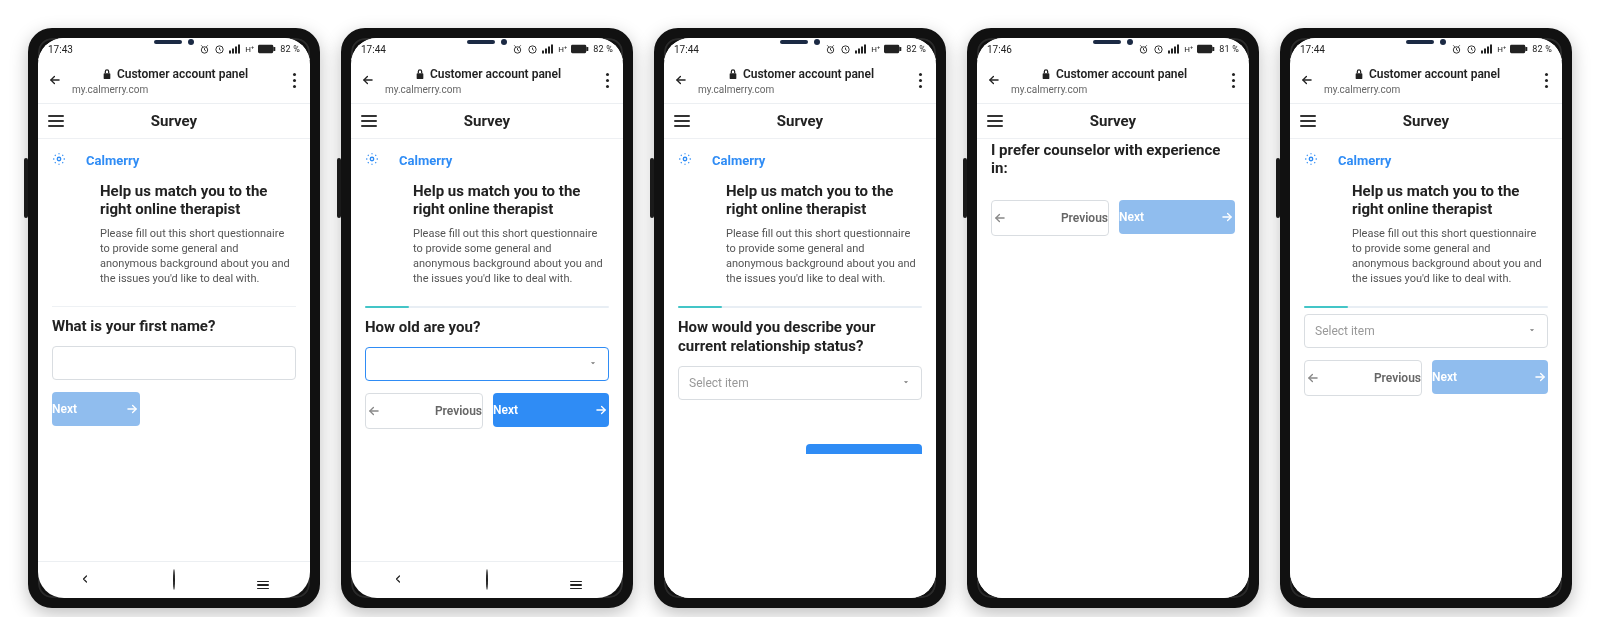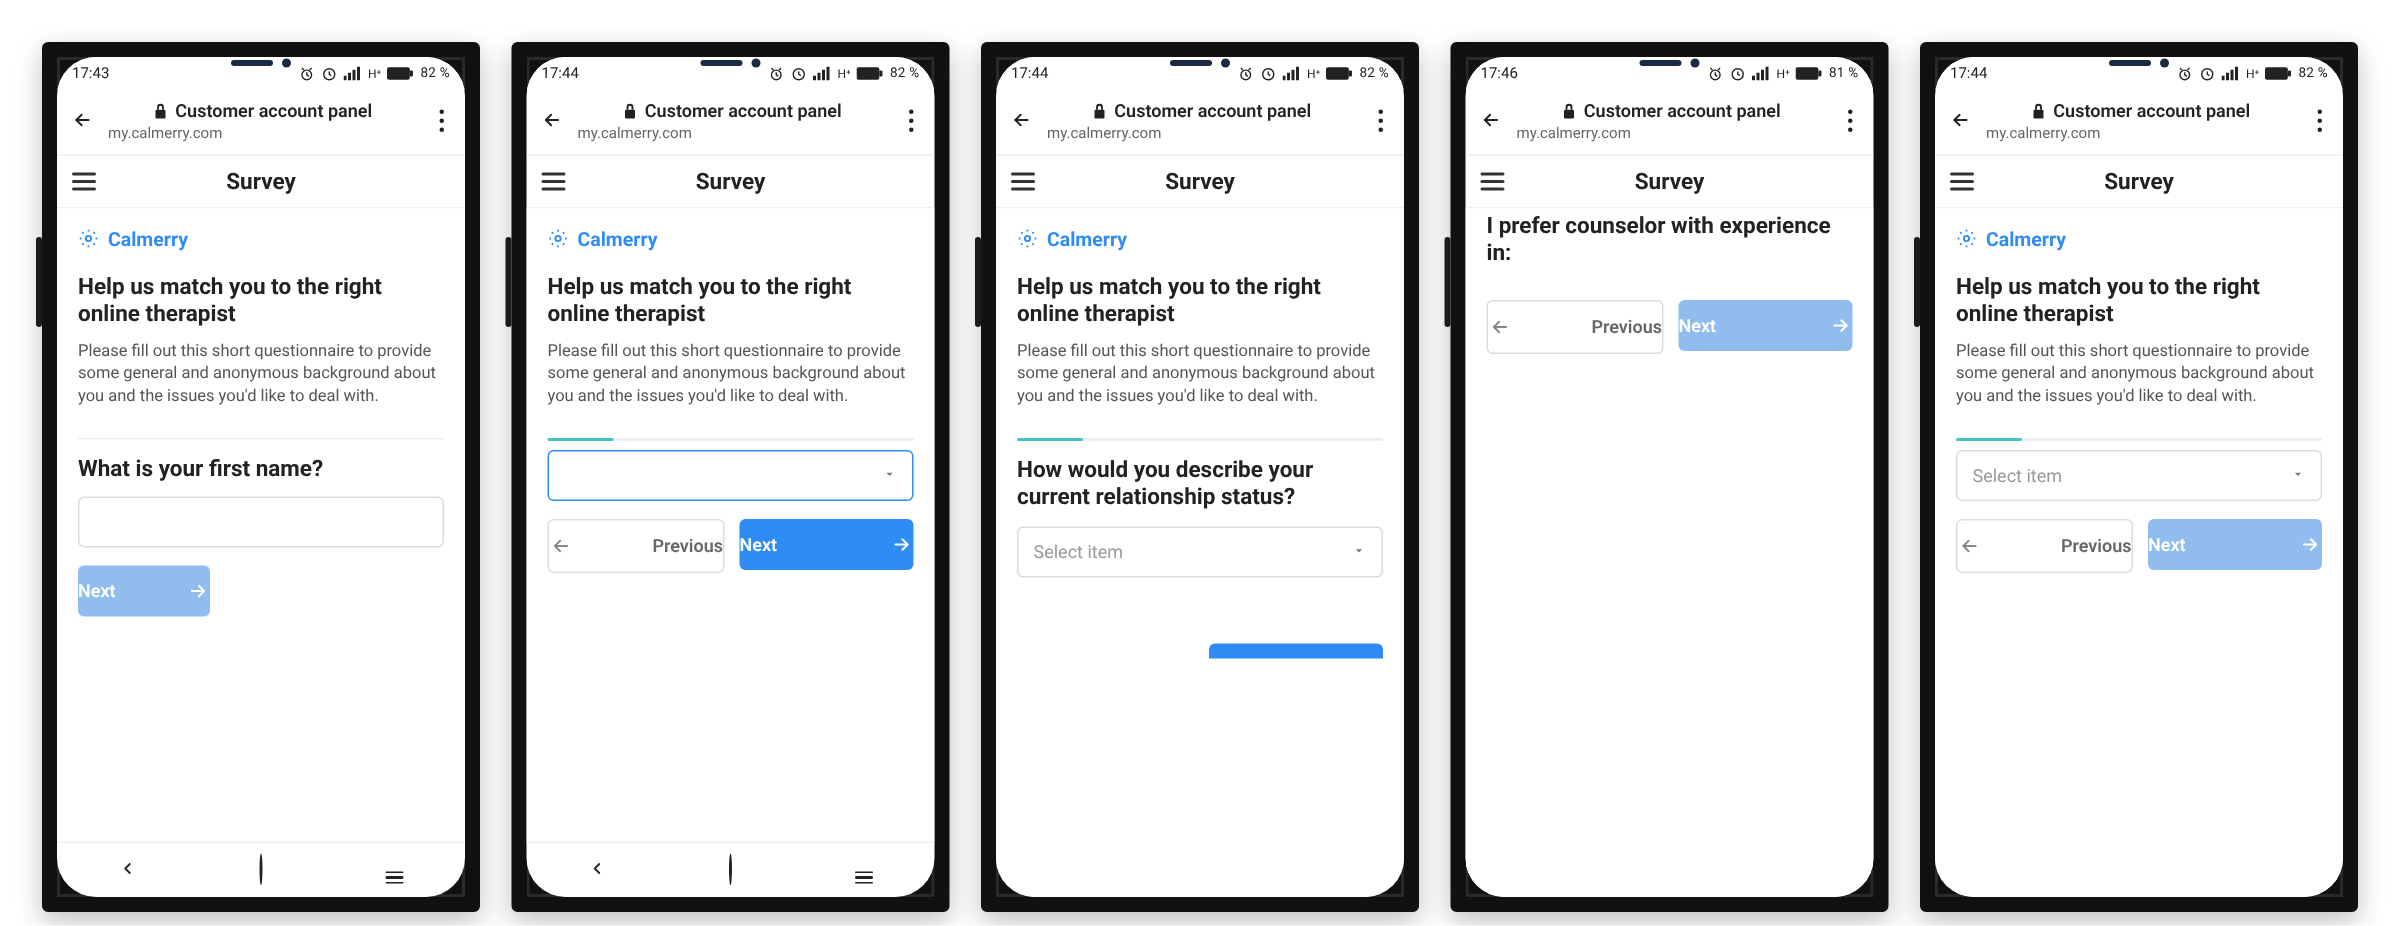--- a/index.html
+++ b/index.html
@@ -18,21 +18,21 @@
     width:1600px;
     height:617px;
     overflow:hidden;
   }
   .row { display:flex; justify-content:space-between; align-items:flex-start; padding:28px 28px; }
   
   .phone {
     width: 272px;
     height: 560px;
     border: 10px solid #111;
-    border-radius: 4px;
+    border-radius: 24px;
     position: relative;
     background:#111;
     box-shadow: 0 0 0 2px #2a2a2a inset, 0 6px 18px rgba(0,0,0,.25);
   }
   .phone::before { 
     content:"";
     position:absolute; left:-14px; top:120px; width:4px; height:60px; background:#1a1a1a; border-radius:3px;
   }
   .notch {
     position:absolute; left:50%; transform:translateX(-50%);
@@ -69,23 +69,23 @@
   .kebab span { width:3px; height:3px; background:#222; border-radius:50%; }
   
   .apphead {
     display:flex; align-items:center; padding:8px 10px; border-bottom:1px solid #eef0f3;
   }
   .menu-icon { display:inline-flex; flex-direction:column; gap:3px; margin-right:10px; }
   .menu-icon span { width:16px; height:2px; background:#333; border-radius:1px; }
   .apphead .title { flex:1; text-align:center; font-weight:700; font-size:15px; margin-right:26px; }
   
   .content { flex:1; overflow:hidden; padding:0; background:#fff; }
-  .brand { display:flex; align-items:center; gap:6px; padding:12px 14px 6px; }
+  .brand { display:flex; align-items:center; gap:20px; padding:12px 14px 6px; }
   .brand .name { color:var(--blue); font-weight:700; font-size:13px; }
-  .intro { padding:0 14px 10px; }
+  .intro { padding:0 14px 10px;margin-left:48px; }
   .intro h2 { font-size:15px; font-weight:700; margin:6px 0 8px; line-height:1.25; }
   .intro p  { font-size:11px; color:var(--muted); margin:0; line-height:1.35; }
 
   .progress { height:2px; background:#e8eef4; margin:10px 14px 0; position:relative; border-radius:2px; }
   .progress .bar { position:absolute; left:0; top:0; bottom:0; width:18%; background:#43c5c7; border-radius:2px; }
 
   .divider { height:1px; background:#eef1f4; margin:6px 14px; }
   .divider.soft { margin:10px 14px 6px; }
 
   h3.question { font-size:15px; font-weight:700; margin:10px 14px 10px; line-height:1.25; }
@@ -337,20 +337,21 @@
 
     <div class="intro">
       <h2>Help us match you to the right online therapist</h2>
       <p>Please fill out this short questionnaire to provide some general and anonymous background about you and the issues you'd like to deal with.</p>
     </div>
 
     <div class="progress">
             <div class="bar"></div>
           </div>
 
+        <h3 class="question">How old are you?</h3>
         <div class="field">
             <div class="select focused">
               <span></span>
               <span class="caret"><svg width="10" height="10" viewBox="0 0 24 24" fill="#777">
                   <path d="M7 10l5 5 5-5z"></path>
                 </svg></span>
             </div>
           </div>
 
       <div class="footer">

